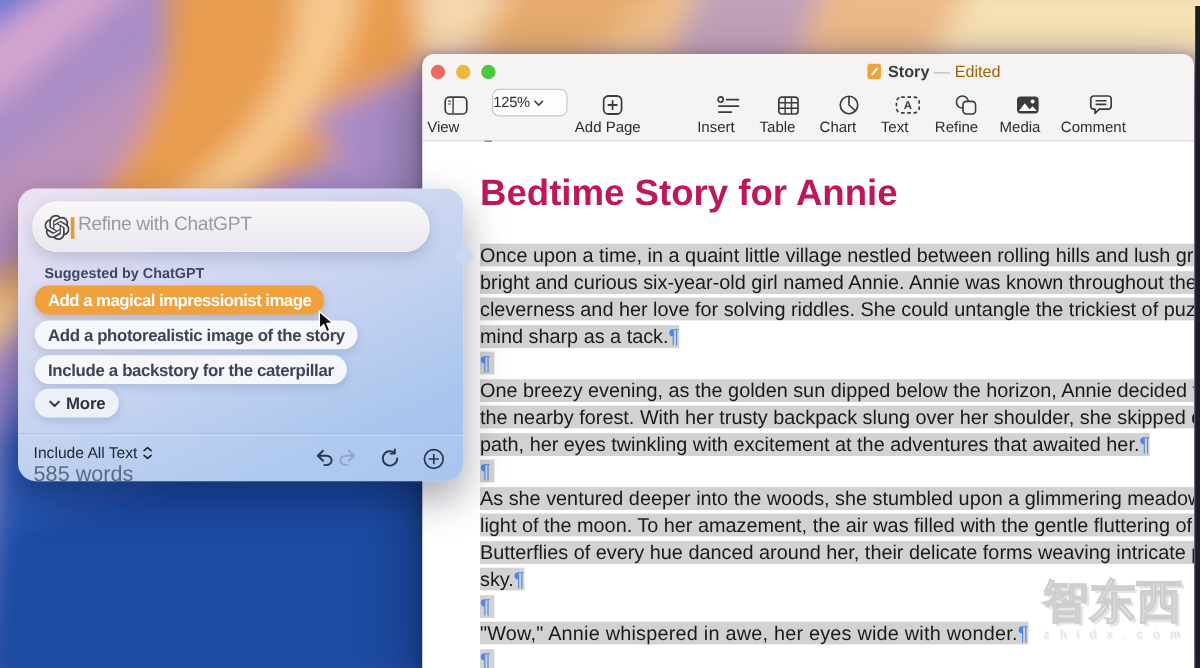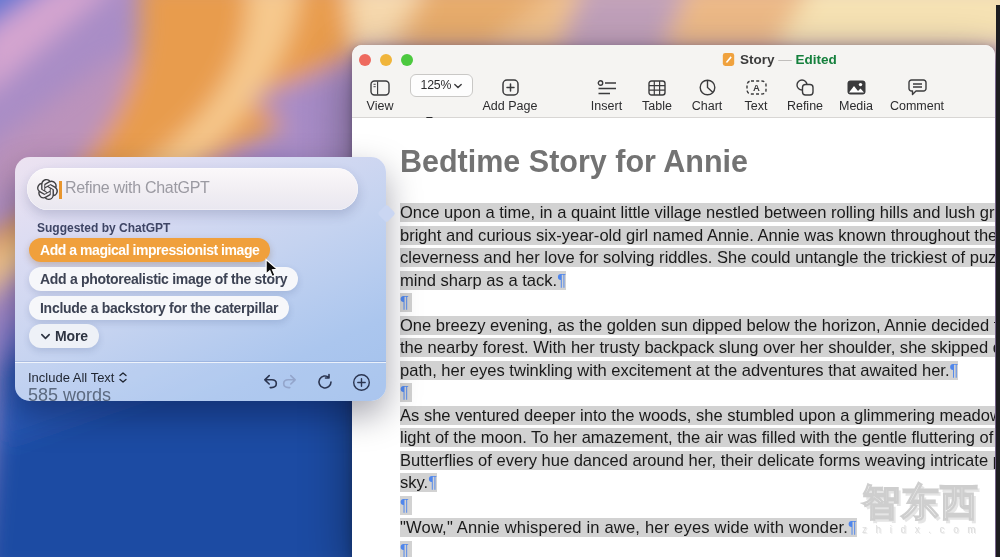--- a/index.html
+++ b/index.html
@@ -5,31 +5,31 @@
 body{width:1000px;height:557px;overflow:hidden;position:relative;font-family:"Liberation Sans",sans-serif;}
 #wall{position:absolute;left:0;top:0;width:1000px;height:557px}
 
 #win{position:absolute;left:352px;top:45px;width:642.5px;height:512px;border-radius:10px 10px 0 0;background:#fff;box-shadow:0 18px 50px rgba(0,0,0,.45), 0 2px 10px rgba(0,0,0,.25);overflow:hidden}
 #chrome{position:absolute;left:0;top:0;width:100%;height:72px;background:#f5f4f2;border-bottom:1px solid #d8d6d4}
 .tl{position:absolute;top:9px;width:12px;height:12px;border-radius:50%}
 #tl-r{left:7px;background:#ee6a5f}
 #tl-y{left:28px;background:#f0b53b}
 #tl-g{left:49px;background:#4cc93f}
 #title{position:absolute;top:7px;left:370px;font-size:13.5px;color:#3c3c3c;font-weight:bold}
-#title .ed{color:#15803d;font-weight:bold}
+#title .ed{color:#a16207;font-weight:normal}
 #title .dash{color:#b9b7b5;font-weight:normal}
 .pgicon{display:inline-block;width:13px;height:13px;vertical-align:-2px;margin-right:5px}
 
-.tb{position:absolute;top:33px;text-align:center;color:#2e2e30}
+.tb{position:absolute;top:33px;text-align:left;color:#2e2e30}
 .tb .ic{height:19px;display:flex;align-items:center;justify-content:center}.tb svg{display:block}
 .tb .lbl{font-size:12.5px;margin-top:2px;color:#2c2c2e}
 
 #doc{position:absolute;left:0;top:73px;width:100%;height:439px;background:#fff;overflow:hidden}
 #docinner{position:absolute;left:48px;top:0;width:900px}
-h1{font-size:30.5px;font-weight:bold;color:#737373;margin:0;position:absolute;top:25.5px;left:0;letter-spacing:0}
+h1{font-size:30.5px;font-weight:bold;color:#be185d;margin:0;position:absolute;top:25.5px;left:0;letter-spacing:0}
 #lines{position:absolute;left:0;top:84px;width:900px;font-size:16.55px;color:#1a1a1a;line-height:22.5px;white-space:nowrap}
 .ln{height:22.5px}
 .hl{background:#d2d2d2}
 .pc{color:#4f86ec}
 
 #popup{position:absolute;left:15px;top:157px;width:371px;height:244px;border-radius:15px;background:linear-gradient(155deg,#ede3f1 0%,#dcdcf2 22%,#c5d3f0 52%,#abc6ee 80%,#a3c1ec 100%);box-shadow:0 14px 34px rgba(0,0,30,.35)}
 #ptail{position:absolute;left:365px;top:50px;width:13px;height:13px;background:#cad6f2;transform:rotate(45deg);border-radius:2.5px}
 #pinput{position:absolute;left:12px;top:11px;width:331px;height:42px;border-radius:21px;background:linear-gradient(180deg,#fbf8fa 0%,#f1eef3 55%,#e9e7f0 100%);box-shadow:0 5px 12px rgba(30,40,90,.18), inset 0 0 0 .5px rgba(255,255,255,.7)}
 #gpt{position:absolute;left:9.5px;top:10.5px;width:21px;height:21px}
 #caret{position:absolute;left:31.5px;top:13px;width:3.2px;height:17.5px;background:#e8962e}
@@ -40,21 +40,21 @@
 #p2{top:110px;letter-spacing:-0.3px;background:#f6f7fa;color:#3d4354;box-shadow:0 3px 7px rgba(40,60,120,.16)}
 #p3{top:138.5px;letter-spacing:-0.28px;background:#f6f7fa;color:#3d4354;box-shadow:0 3px 7px rgba(40,60,120,.16)}
 #pmore{top:166.5px;background:#eef1f7;color:#2e3442;box-shadow:0 3px 7px rgba(40,60,120,.16)}
 #pfoot{position:absolute;left:0;bottom:0;width:100%;height:38px;border-top:1px solid rgba(255,255,255,.75);box-shadow:0 -1px 0 rgba(100,130,190,.28);border-radius:0 0 15px 15px;background:rgba(190,210,245,.25)}
 #iat{position:absolute;left:13px;top:7px;font-size:13px;color:#1e2430;font-weight:500}
 #wc{position:absolute;left:13px;top:22px;font-size:18px;color:#5c6a80}
 .fic{position:absolute;top:10px}
 
 #cursor{position:absolute;left:262.5px;top:257.5px}
 
-#wm{position:absolute;left:862px;top:482px;width:124px;white-space:nowrap;text-align:left;color:#fff;opacity:.95}
+#wm{position:absolute;left:862px;top:482px;width:124px;white-space:nowrap;text-align:right;color:#fff;opacity:.95}
 #wm .zh{font-size:38px;line-height:40px;font-weight:bold;letter-spacing:1px;-webkit-text-stroke:1.2px #cccccc;text-shadow:2.5px 2.5px 0 #e4e4e4}
 #wm .en{font-size:10px;letter-spacing:2.9px;color:#dcdcdc;margin-top:2px;text-shadow:1px 1px 0 #ebebeb}
 #rstrip{position:absolute;left:996px;top:5px;width:4px;height:552px;background:#1d1d20}
 </style></head>
 <body>
 <svg id="wall" viewBox="0 0 1000 557" preserveAspectRatio="none">
  <defs>
       <filter id="bl" x="-20%" y="-20%" width="140%" height="140%">
         <feGaussianBlur stdDeviation="12"></feGaussianBlur>
       </filter>

